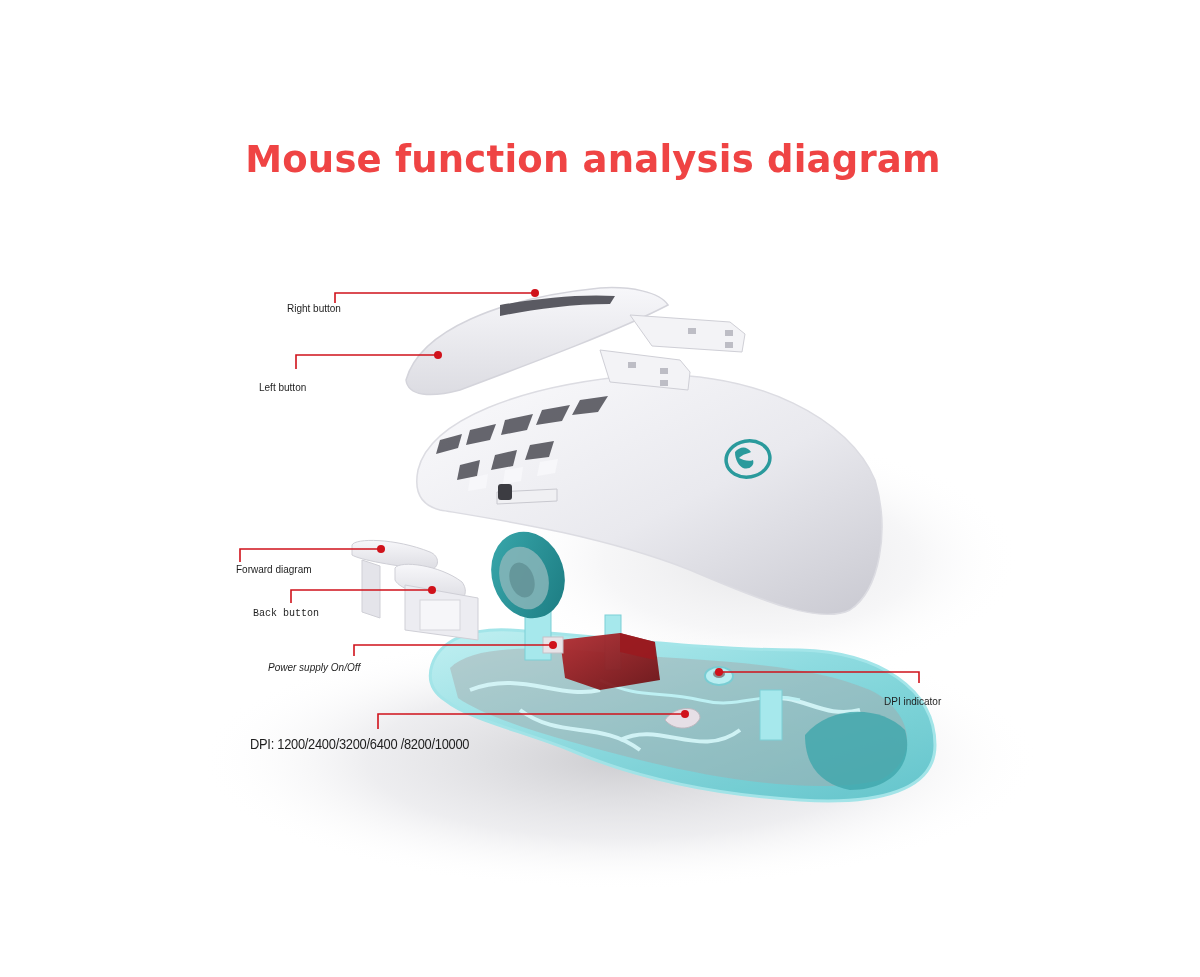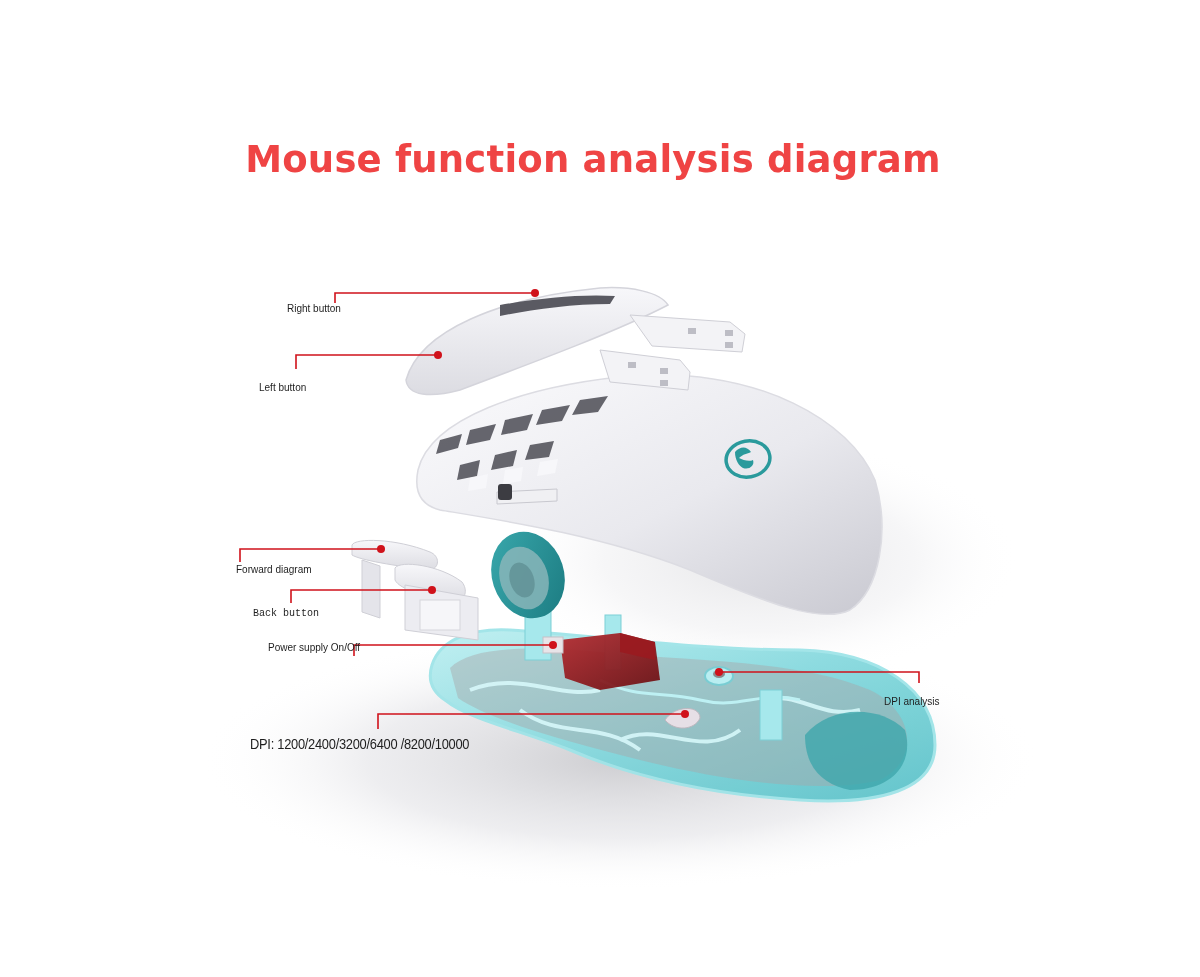--- a/index.html
+++ b/index.html
@@ -152,16 +152,16 @@
       <path d="M719,672 L919,672 L919,683" fill="none" stroke="#d0121b" stroke-width="1.6"></path>
       <circle cx="719" cy="672" r="4" fill="#d0121b"></circle>
     </g>
 </svg>
 
 <div id="labels">
     <div class="label" style="left: 287px; top: 303px;">Right button</div>
     <div class="label" style="left: 259px; top: 374px; margin-top: 8px;">Left button</div>
     <div class="label" style="left: 236px; top: 564px;">Forward diagram</div>
     <div class="label" style="left: 253px; top: 608px; font-family: Liberation Mono, monospace;">Back button</div>
-    <div class="label" style="left: 268px; top: 642px;">Power supply On/Off</div>
+    <div class="label" style="left: 268px; top: 662px; font-style: italic;">Power supply On/Off</div>
     <div class="label dpi" style="left: 250px; top: 736px;">DPI: 1200/2400/3200/6400 /8200/10000</div>
-    <div class="label" style="left: 884px; top: 696px;">DPI analysis</div>
+    <div class="label" style="left: 884px; top: 696px;">DPI indicator</div>
   </div>
 
 </body></html>

